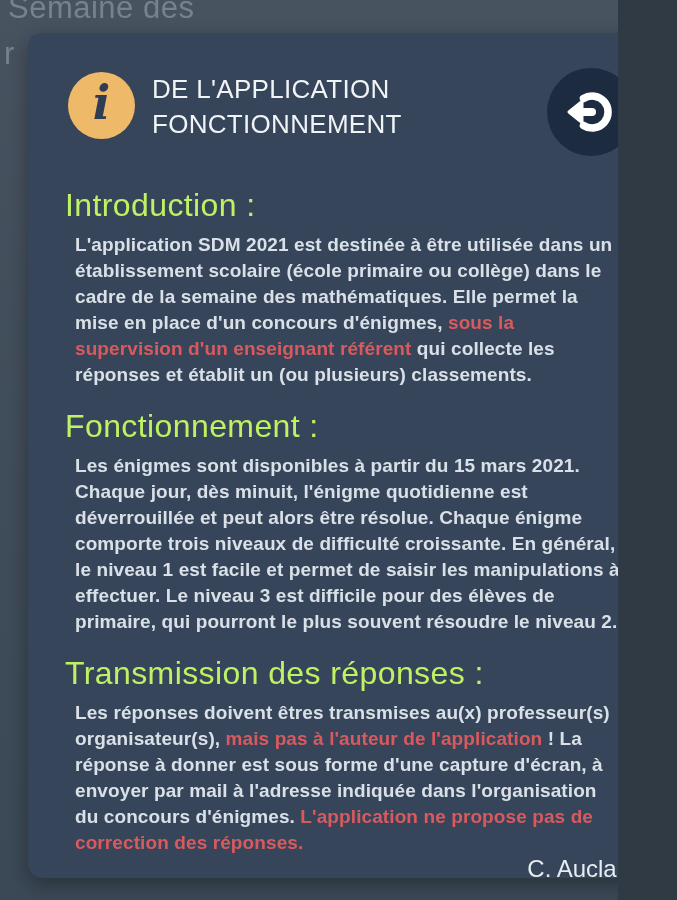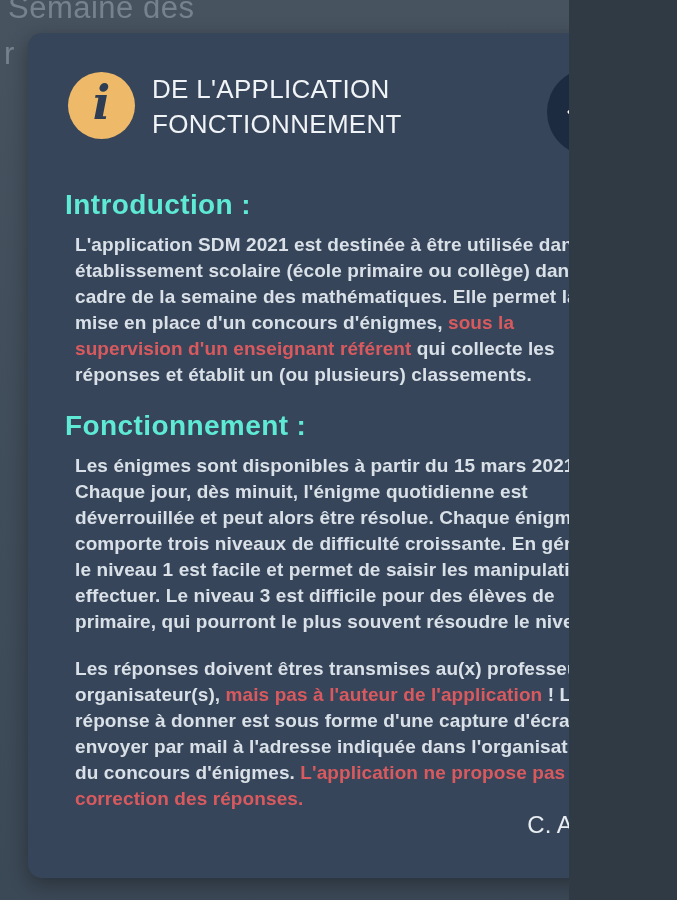--- a/index.html
+++ b/index.html
@@ -1,17 +1,17 @@
 <!DOCTYPE html>
 <html><head>
 <meta charset="utf-8">
 <style>
   html,body { margin:0; padding:0; background:#2f3a44; }
   .screen {
-    position:relative; width:569px; height:900px; overflow:hidden;
+    position:relative; width:618px; height:900px; overflow:hidden;
     background:linear-gradient(180deg,#47535f 0%,#3f4c59 55%,#3b4855 100%);
     font-family:"Liberation Sans",sans-serif;
   }
   
   .bg-text { position:absolute; color:#76838f; font-size:31px; font-weight:500; letter-spacing:.5px; }
   .bg-line1 { left:8px; top:-10px; }
   .bg-line2 { left:4px; top:36px; }
 
   .card {
     position:absolute; left:28px; top:33px; width:627px; height:845px;
@@ -33,21 +33,21 @@
   .title { margin-left:17px; color:#f1f4f7; font-size:26px; line-height:35px; font-weight:500; letter-spacing:.3px; padding-top:1px; }
 
   .back-btn {
     position:absolute; right:20px; top:35px; width:88px; height:88px;
     border-radius:50%; background:#1d2b41; border:none; padding:0;
     display:flex; align-items:center; justify-content:center; cursor:pointer;
   }
   .back-btn svg { display:block; }
 
   .section-heading {
-    color:#5eead4; font-size:28px; font-weight:700; letter-spacing:.4px;
+    color:#bef264; font-size:32px; font-weight:400; letter-spacing:.4px;
     margin:0 0 10px 0; line-height:34px;
   }
   .section-text {
     color:#d9e0e7; font-size:19px; line-height:26px;
     margin:0 0 21px 10px; width:546px; letter-spacing:.1px;font-weight:bold;
   }
   .section-text .red { color:#d95a5e; }
   .sec-2 .section-text { }
   .sec-3 .section-text { margin-bottom:0;margin-top:6px; }
 
@@ -87,19 +87,20 @@
       <h2 class="section-heading">Introduction :</h2>
       <p class="section-text"><span>L'application SDM 2021 est destinée à être utilisée dans un établissement scolaire (école primaire ou collège) dans le cadre de la semaine des mathématiques. Elle permet la mise en place d'un concours d'énigmes, </span><span class="red">sous la supervision d'un enseignant référent</span><span> qui collecte les réponses et établit un (ou plusieurs) classements.</span></p>
     </section>
 
     <section class="sec-2">
       <h2 class="section-heading">Fonctionnement :</h2>
       <p class="section-text"><span>Les énigmes sont disponibles à partir du 15 mars 2021. Chaque jour, dès minuit, l'énigme quotidienne est déverrouillée et peut alors être résolue. Chaque énigme comporte trois niveaux de difficulté croissante. En général, le niveau 1 est facile et permet de saisir les manipulations à effectuer. Le niveau 3 est difficile pour des élèves de primaire, qui pourront le plus souvent résoudre le niveau 2.</span></p>
     </section>
 
     <section class="sec-3">
+      <h2 class="section-heading">Transmission des réponses :</h2>
       <p class="section-text"><span>Les réponses doivent êtres transmises au(x) professeur(s) organisateur(s), </span><span class="red">mais pas à l'auteur de l'application</span><span> ! La réponse à donner est sous forme d'une capture d'écran, à envoyer par mail à l'adresse indiquée dans l'organisation du concours d'énigmes. </span><span class="red">L'application ne propose pas de correction des réponses.</span></p>
     </section>
 
     <div class="signature">C. Auclair</div>
 
   </div>
 </div>
 
 </body></html>

